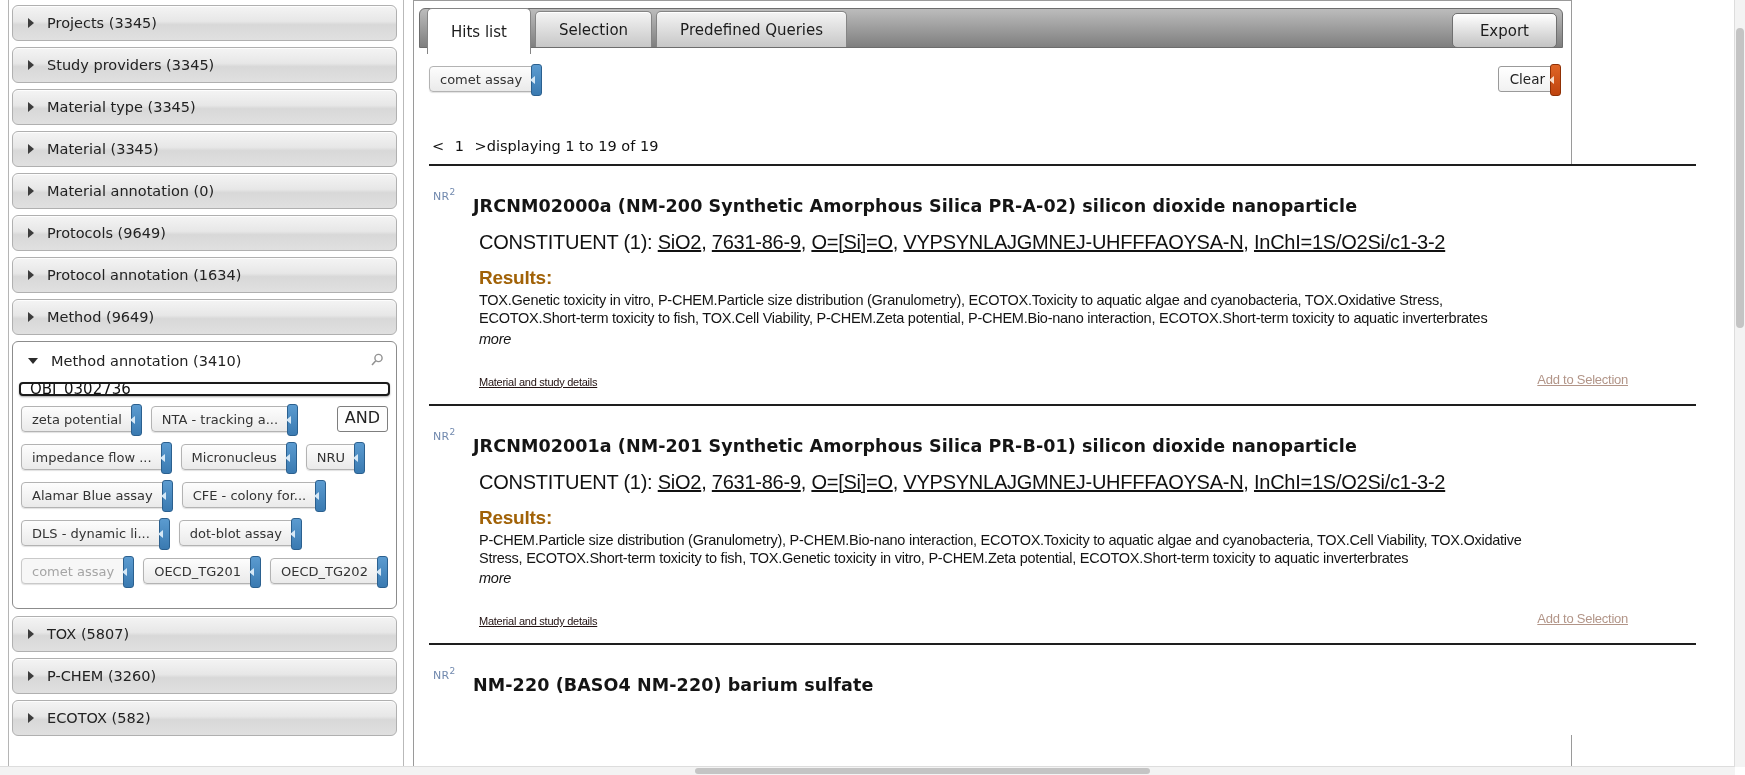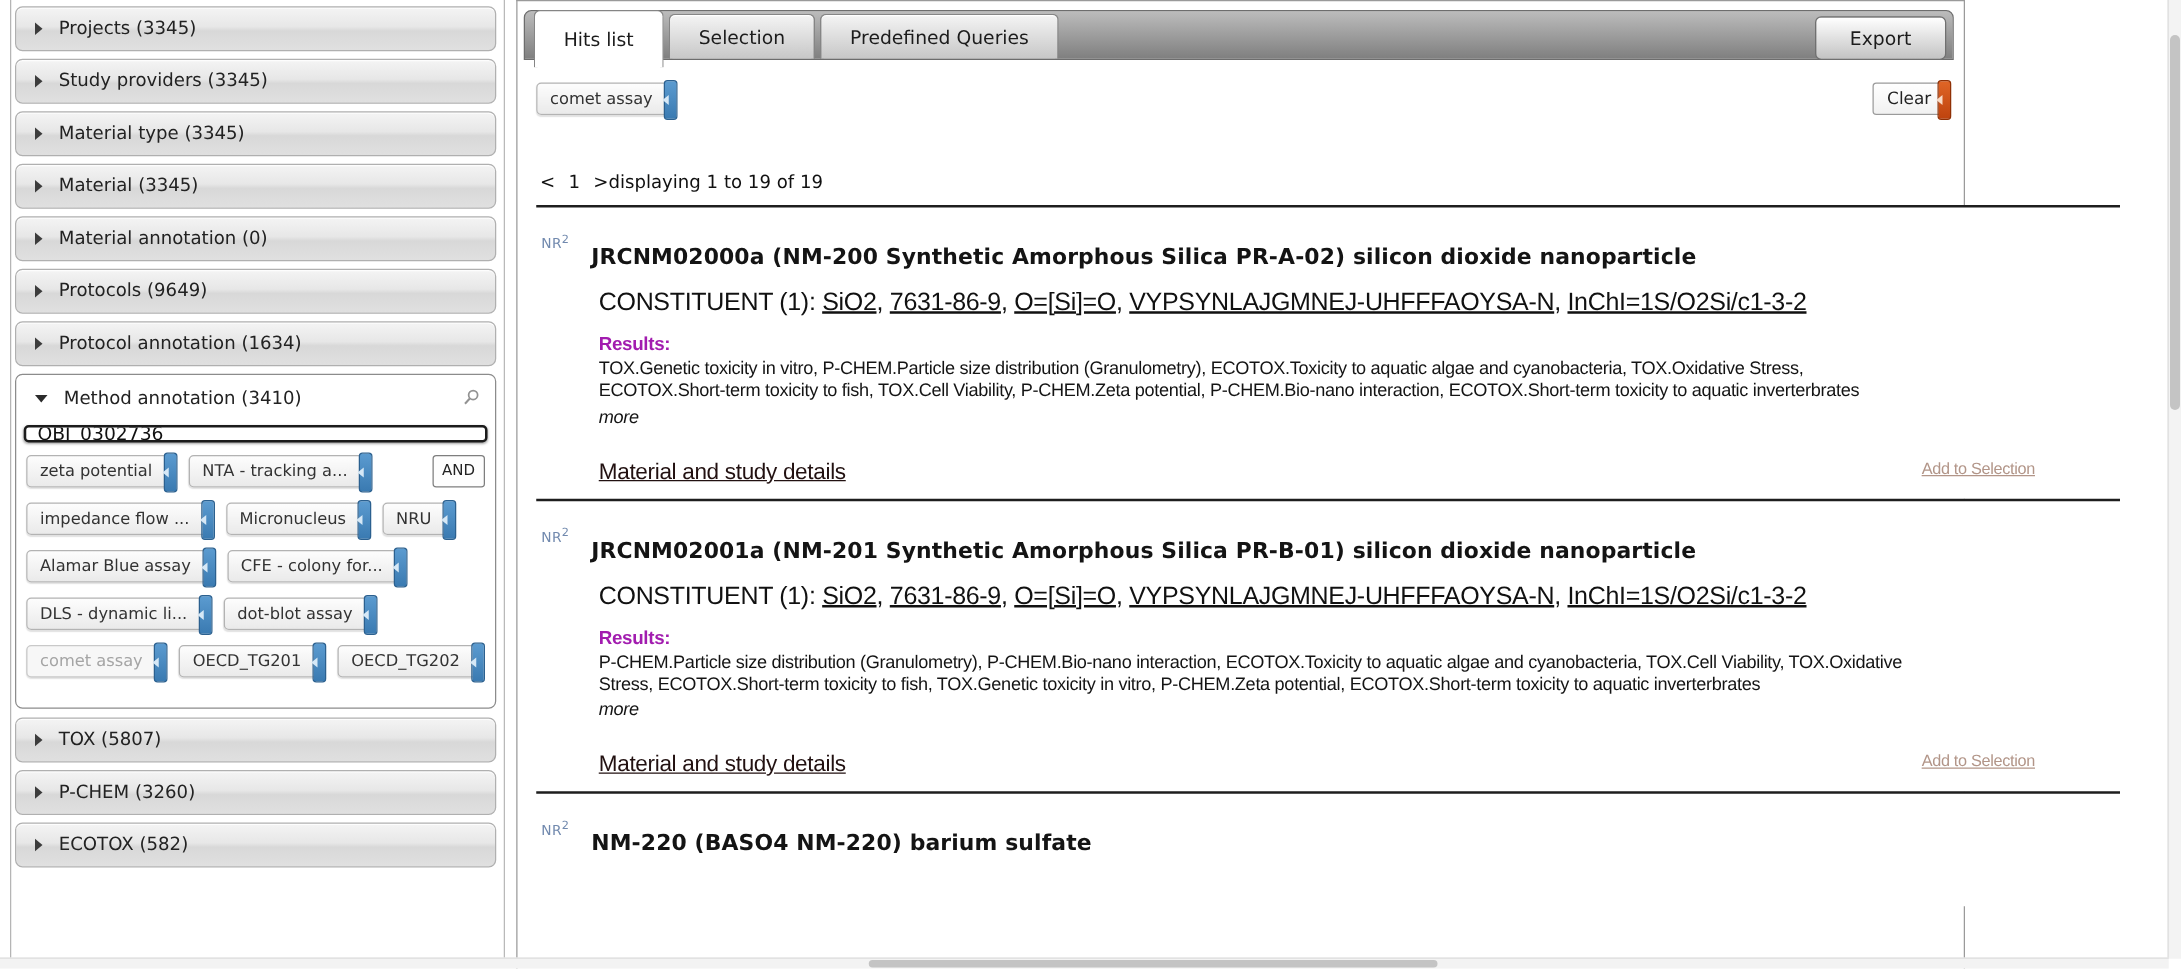--- a/index.html
+++ b/index.html
@@ -37,21 +37,21 @@
   .chip-row{display:flex;gap:13px;align-items:center;position:relative;}
   .chip{
     position:relative;height:26px;line-height:25px;padding:0 15px 0 10px;box-sizing:border-box;
     background:linear-gradient(#fdfdfd,#eaeaea);border:1px solid #b3b3b3;border-radius:4px;
     font-size:13px;color:#333;box-shadow:0 1px 1px rgba(0,0,0,.12);cursor:pointer;white-space:nowrap;
   }
   .chip.disabled{color:#a5a5a5;background:#f7f7f7;border-color:#c9c9c9;}
   .chip-toggle{position:absolute;right:-5px;top:-3px;width:9px;height:30px;background:linear-gradient(#5b9bd0,#3a7ab1);border:1px solid #2b608f;border-radius:3px;}
   .chip-toggle::after{content:"";position:absolute;left:-2px;top:50%;transform:translateY(-50%);
     border-top:4px solid transparent;border-bottom:4px solid transparent;border-right:5px solid #d6e8f6;}
-  .and-chip{margin-left:auto;height:24px;line-height:22px;padding:0 7px;background:#fdfdfd;border:1px solid #7e7e7e;border-radius:3px;font-size:12px;color:#222;cursor:pointer;}
+  .and-chip{margin-left:auto;height:24px;line-height:22px;padding:0 7px;background:#fdfdfd;border:1px solid #7e7e7e;border-radius:3px;font-size:16px;color:#222;cursor:pointer;}
 
   
   .main{position:absolute;left:413px;top:0;width:1159px;height:775px;box-sizing:border-box;
         border:1px solid #9a9a9a;border-bottom:none;background:#fff;}
   .tabstrip{position:relative;margin:7px 8px 0 5px;height:40px;
         background:linear-gradient(#bcbcbc,#7f7f7f);border:1px solid #6d6d6d;border-radius:6px 6px 0 0;
         display:flex;align-items:flex-end;padding-left:7px;box-sizing:border-box;}
   .tab{height:36px;display:flex;align-items:center;padding:0 23px;margin-right:4px;font-size:15px;color:#1c1c1c;
         background:linear-gradient(#f4f4f4,#c7c7c7);border:1px solid #858585;border-bottom:none;
         border-radius:5px 5px 0 0;box-shadow:inset 0 1px 0 #fff;cursor:pointer;box-sizing:border-box;}
@@ -73,25 +73,25 @@
   
   .cards{margin:10px 14px 0 15px;width:1267px;}
   .card{border-top:2px solid #1e1e1e;padding:19px 0 16px 4px;position:relative;box-sizing:border-box;background:#fff;}
   .card-head{display:flex;align-items:flex-start;gap:14px;}
   .nr2{color:#7189ae;font-size:11px;letter-spacing:.3px;margin-top:2px;min-width:26px;}
   .nr2 sup{font-size:9px;}
   .card-title{font-size:17.5px;font-weight:bold;color:#141414;margin-top:11px;letter-spacing:.1px;}
   .card-body{margin-left:46px;padding-right:40px;font-family:"Liberation Sans",sans-serif;letter-spacing:-0.25px;}
   .constituent{margin-top:15px;font-size:20px;color:#111;}
   .constituent a{color:#111;}
-  .results-label{margin-top:13px;font-size:15px;font-weight:bold;color:#a21caf;}
+  .results-label{margin-top:13px;font-size:19px;font-weight:bold;color:#a16207;}
   .results-text{margin-top:2px;font-size:14.5px;line-height:1.26;color:#141414;max-width:1058px;}
   .more-link{display:inline-block;margin-top:3px;font-size:14.5px;font-style:italic;color:#141414;cursor:pointer;}
   .card-links{position:relative;margin-top:24px;height:16px;}
-  .details-link{font-size:18px;color:#221111;text-decoration:underline;cursor:pointer;}
+  .details-link{font-size:11px;color:#221111;text-decoration:underline;cursor:pointer;}
   .add-link{position:absolute;right:28px;top:0;font-size:13px;color:#b29588;text-decoration:underline;cursor:pointer;}
   .card.partial{padding-bottom:40px;}
 </style>
 </head>
 <body>
 
 <div class="page-left-rule"></div>
 
 <div class="sidebar">
   <div id="sidebar-top">
@@ -115,20 +115,24 @@
     <span class="tri-r"></span>
     <span class="lbl">Material annotation (0)</span>
   </div>
       <div class="acc">
     <span class="tri-r"></span>
     <span class="lbl">Protocols (9649)</span>
   </div>
       <div class="acc">
     <span class="tri-r"></span>
     <span class="lbl">Protocol annotation (1634)</span>
+  </div>
+      <div class="acc">
+    <span class="tri-r"></span>
+    <span class="lbl">Method (9649)</span>
   </div>
     </div>
 
   <div class="expbox">
     <div class="head">
       <span class="tri-d"></span>
       <span class="lbl">Method annotation (3410)</span>
       <span class="mag">
         <svg width="14" height="14" viewBox="0 0 14 14">
             <circle cx="8.5" cy="5" r="3.6" fill="none" stroke="#6e6e6e" stroke-width="1.4"></circle>

